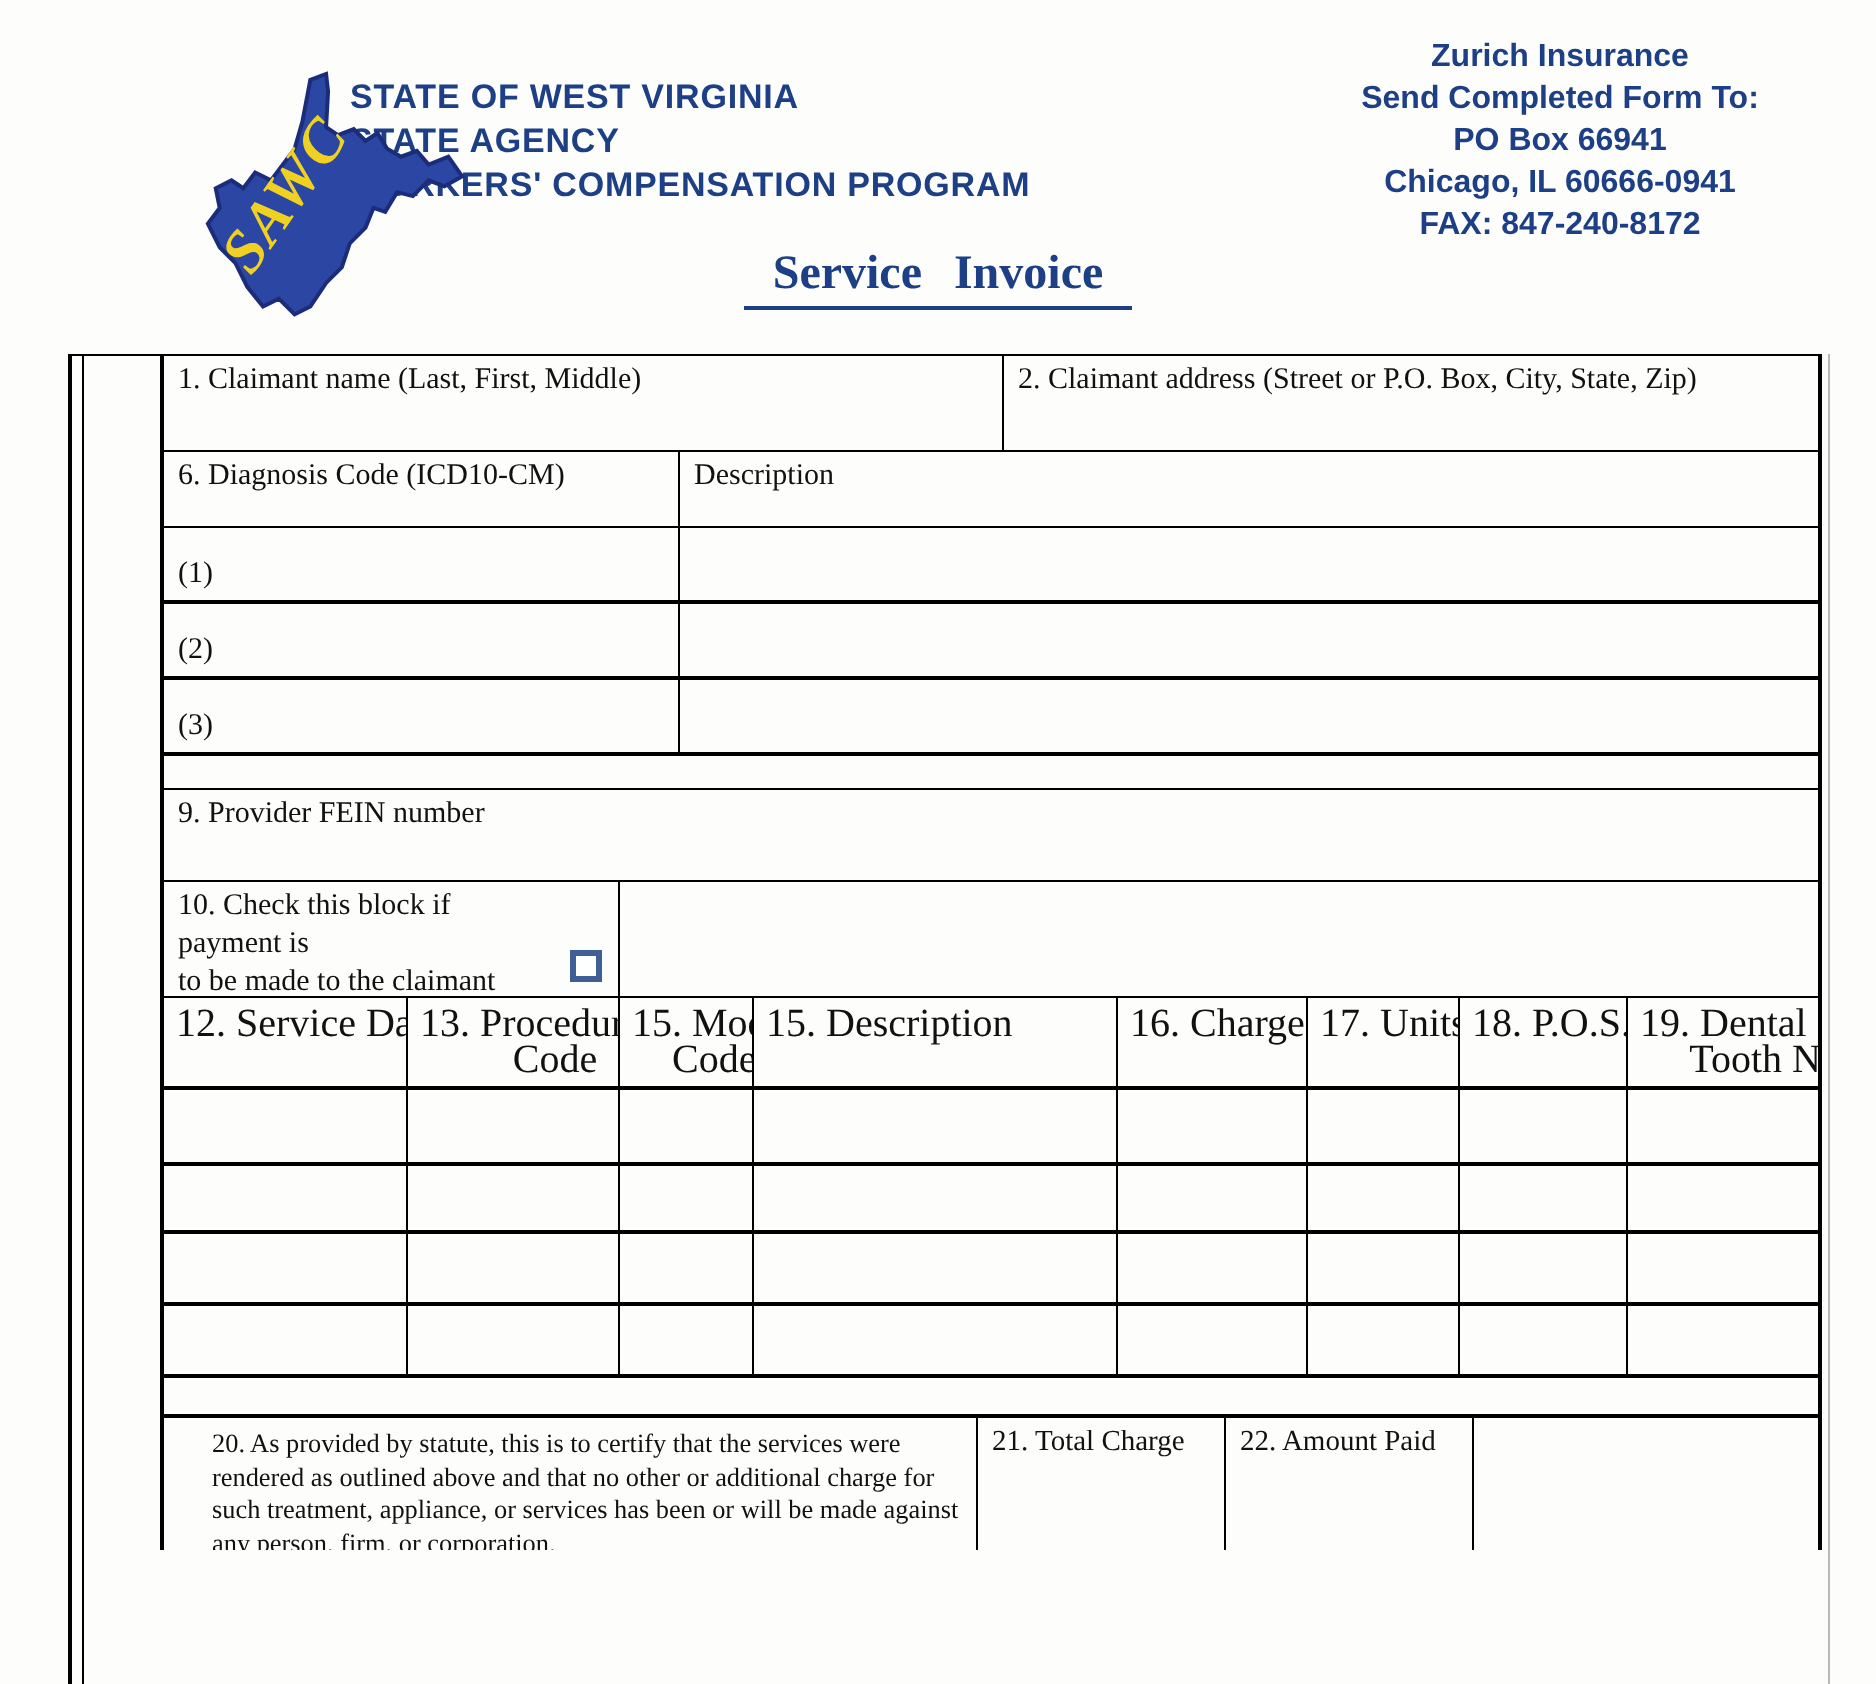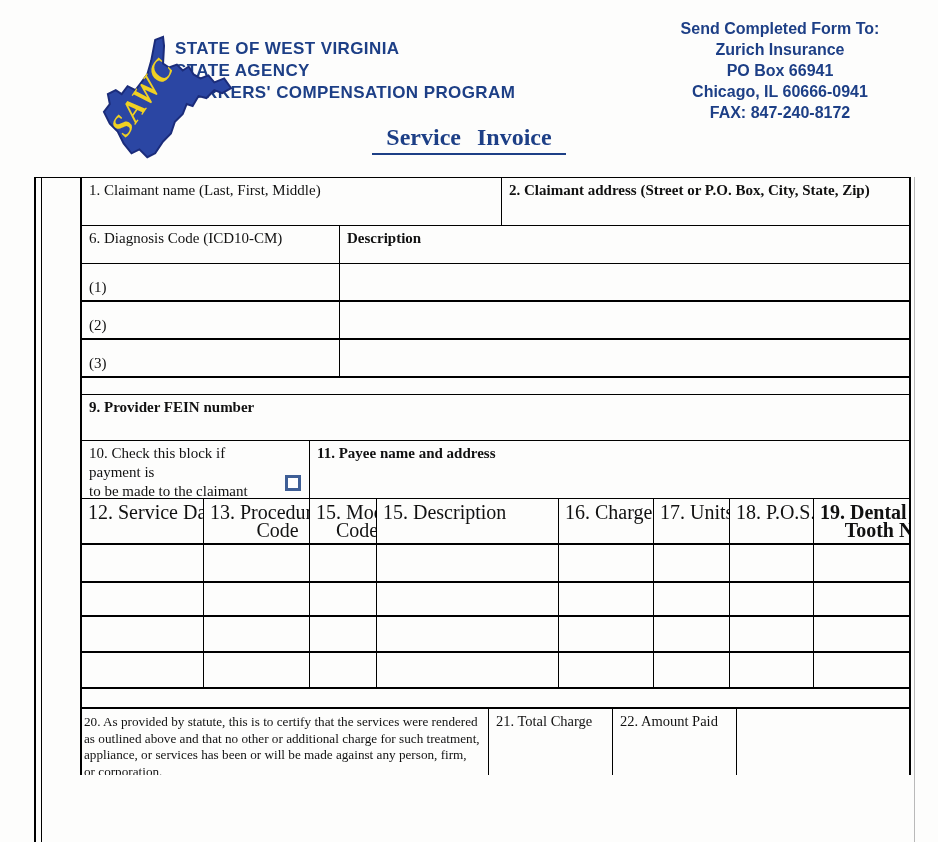--- a/index.html
+++ b/index.html
@@ -24,52 +24,52 @@
   .vline-r{position:absolute;left:914px;top:177px;width:1px;height:665px;background:#b9b9b9;}
   
   .ftable{position:absolute;left:80px;top:177px;width:827px;
           border-left:2px solid #000;border-right:2px solid #000;border-top:1px solid #000;
           font-size:15px;line-height:19px;}
   .row{display:flex;box-sizing:border-box;border-bottom:1px solid #000;}
   .row.thickb{border-bottom:2px solid #000;}
   .row.nob{border-bottom:none;}
   .cell{box-sizing:border-box;border-right:1px solid #000;padding:3px 6px 2px 7px;
         overflow:hidden;position:relative;}
-  .cell.last{border-right:none;font-weight:bold;}
+  .cell.last{border-right:none;}
   .pre{white-space:pre-line;}
   .bottomed{display:flex;align-items:flex-end;padding-bottom:3px;}
   .cb{position:absolute;box-sizing:border-box;background:#fff;border:3px solid #3f5f96;}
   .cb.cb7{left:167px;top:16px;width:19px;height:19px;}
   .cb.cb10{left:203px;top:34px;width:16px;height:16px;}
   
   .svc-head{font-size:20px;line-height:18px;white-space:pre;padding:4px 4px 2px 6px;}
   .svc-center{text-align:center;}
   
-  .cert{font-size:13.2px;line-height:16.5px;padding:5px 8px 2px 2px;}
+  .cert{font-size:13.2px;line-height:16.5px;padding:5px 8px 2px 24px;}
   .flabel{font-size:14.5px;}
 </style>
 </head>
 <body>
 
 <div class="page">
 
   <div class="agency">
     <div>STATE OF WEST VIRGINIA</div>
     <div>STATE AGENCY</div>
     <div>WORKERS' COMPENSATION PROGRAM</div>
   </div>
 
   <svg class="logo" viewBox="0 0 140 140">
     <path d="M58,6 L66,3 L67,12 L66,30 L72,34 L80,31 L86,37 L92,33 L97,41 L104,45 L112,42 L118,49 L128,45 L135,55 L126,60 L118,57 L110,65 L102,63 L96,73 L90,71 L86,81 L78,89 L74,101 L66,109 L58,121 L50,125 L42,117 L34,121 L26,111 L20,99 L12,91 L6,79 L12,71 L10,61 L18,57 L24,61 L30,53 L38,57 L44,49 L50,41 L54,27 Z" fill="#2b46a3" stroke="#1b2c7a" stroke-width="2"></path>
     <text x="24" y="106" transform="rotate(-55 26 102)" font-family="Liberation Serif, DejaVu Serif, serif" font-style="italic" font-weight="bold" font-size="31" letter-spacing="1" fill="#f0d122">SAWC</text>
   </svg>
 
   <div class="sendto">
+    <div>Zurich Insurance</div>
     <div>Send Completed Form To:</div>
-    <div>Zurich Insurance</div>
     <div>PO Box 66941</div>
     <div>Chicago, IL 60666-0941</div>
     <div>FAX: 847-240-8172</div>
   </div>
 
   <div class="title-wrap">
     <span class="form-title">Service Invoice</span>
   </div>
 
   <div class="topline"></div>
@@ -126,23 +126,20 @@
         <span>9. Provider FEIN number</span>
       </div>
     </div>
 
     <div class="row" style="height:58px">
       <div class="cell" style="width:228px">
         <span class="pre">10. Check this block if
 payment is
 to be made to the claimant</span>
         <span class="cb cb10"></span>
-      </div>
-      <div class="cell last" style="flex:1">
-        <span>11. Payee name and address</span>
       </div>
     </div>
 
     <div class="row thickb" style="height:46px">
       <div class="cell svc-head" style="width:122px">12. Service Date</div>
       <div class="cell svc-head svc-center" style="width:106px">13. Procedure
         Code</div>
       <div class="cell svc-head svc-center" style="width:67px">15. Mod
     Code</div>
       <div class="cell svc-head" style="width:182px">15. Description</div>

